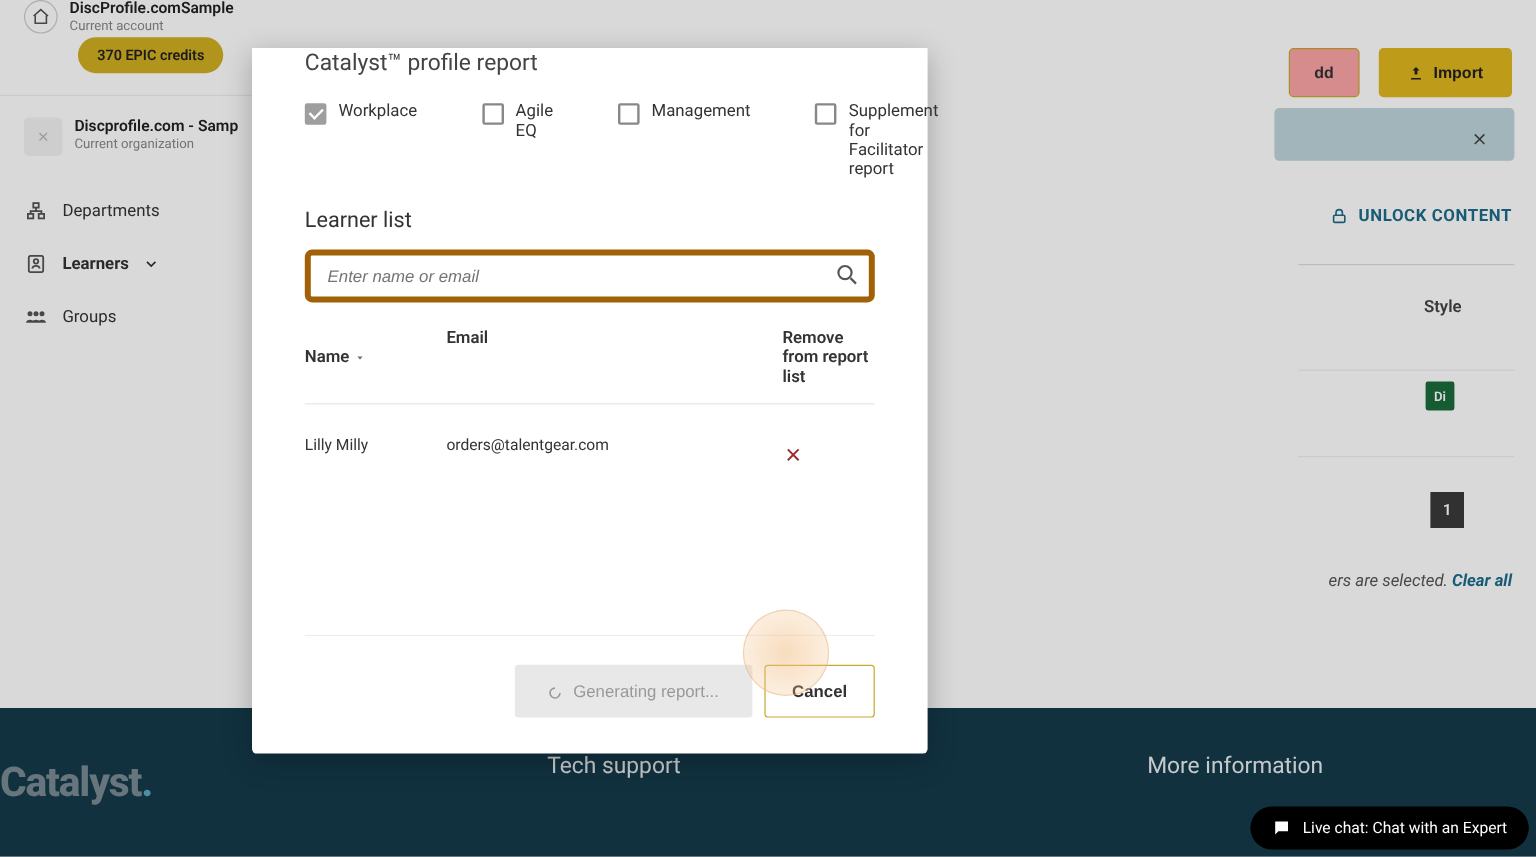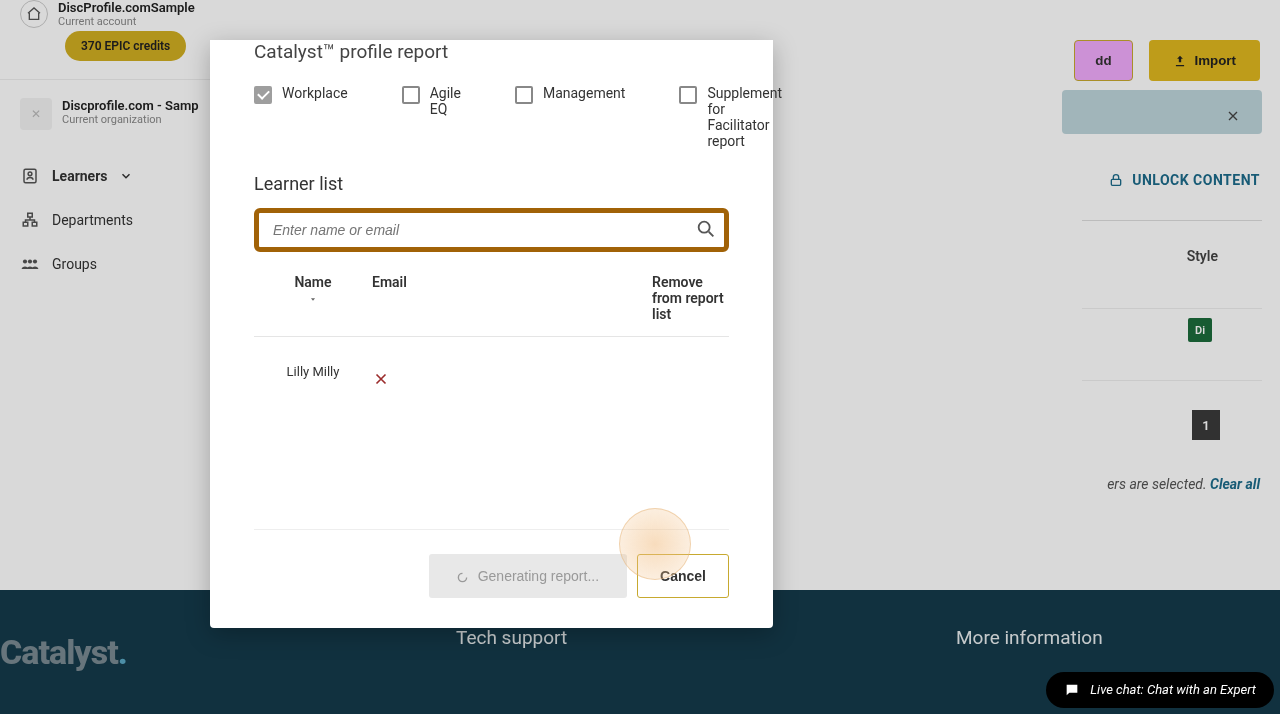--- a/index.html
+++ b/index.html
@@ -112,21 +112,21 @@
   }
   .top-actions {
     position: absolute;
     right: 20px;
     top: 40px;
     display: flex;
     gap: 16px;
   }
   .btn-outline {
     border: 1px solid #c7a92f;
-    background: #f0abfc;
+    background: #fca5a5;
     padding: 12px 20px;
     border-radius: 4px;
     font-weight: 600;
     color: #333;
   }
   .btn-yellow {
     background: #e0b81f;
     border: none;
     padding: 12px 24px;
     border-radius: 4px;
@@ -331,21 +331,21 @@
   }
   .tbl-head {
     display: flex;
     margin-top: 22px;
     font-size: 14px;
     font-weight: 600;
     color: #333;
     padding-bottom: 14px;
     border-bottom: 1px solid #e5e5e5;
   }
-  .col-name { width: 118px; display: flex; align-items: center; gap: 4px; flex-direction: column; }
+  .col-name { width: 118px; display: flex; align-items: center; gap: 4px; }
   .col-email { width: 280px; }
   .col-remove { flex: 1; }
   .tbl-row {
     display: flex;
     padding: 18px 0;
     font-size: 13px;
     color: #333;
     align-items: center;
   }
   .remove-x {
@@ -428,23 +428,23 @@
   .chat {
     position: absolute;
     right: 6px;
     bottom: 6px;
     background: #000;
     color: #fff;
     border-radius: 20px;
     padding: 10px 18px;
     font-size: 13px;
     display: flex;
+    align-items: center;
     gap: 10px;
     z-index: 30;
-    font-style: italic;
   }
 
   svg { display: block; }
 </style>
 </head>
 <body>
 
 <div class="sidebar">
   <div class="acct-row">
     <div class="home-circle">
@@ -461,45 +461,45 @@
   <div class="credits-badge">370 EPIC credits</div>
   <div class="divider"></div>
   <div class="org-row">
     <div class="org-sq">✕</div>
     <div>
       <div class="acct-name">Discprofile.com - Samp</div>
       <div class="acct-sub">Current organization</div>
     </div>
   </div>
   <div class="nav-list">
-    <div class="nav-item active">
-      <span class="nav-icon">
-        <svg width="18" height="18" viewBox="0 0 24 24" fill="none" stroke="currentColor" stroke-width="2">
-            <rect x="4" y="3" width="16" height="18" rx="2"></rect>
-            <circle cx="12" cy="9" r="2.5"></circle>
-            <path d="M8 17c0-2 2-3 4-3s4 1 4 3"></path>
-          </svg>
-      </span>
-      <span>Learners</span>
-      <span>
-        <svg width="14" height="14" viewBox="0 0 24 24" fill="none" stroke="currentColor" stroke-width="2.5">
-            <path d="M6 9l6 6 6-6"></path>
-          </svg>
-      </span>
-    </div>
     <div class="nav-item">
       <span class="nav-icon">
         <svg width="18" height="18" viewBox="0 0 24 24" fill="none" stroke="currentColor" stroke-width="2">
             <rect x="9" y="3" width="6" height="5"></rect>
             <rect x="3" y="15" width="6" height="5"></rect>
             <rect x="15" y="15" width="6" height="5"></rect>
             <path d="M12 8v4M6 15v-3h12v3"></path>
           </svg>
       </span>
       <span>Departments</span>
+    </div>
+    <div class="nav-item active">
+      <span class="nav-icon">
+        <svg width="18" height="18" viewBox="0 0 24 24" fill="none" stroke="currentColor" stroke-width="2">
+            <rect x="4" y="3" width="16" height="18" rx="2"></rect>
+            <circle cx="12" cy="9" r="2.5"></circle>
+            <path d="M8 17c0-2 2-3 4-3s4 1 4 3"></path>
+          </svg>
+      </span>
+      <span>Learners</span>
+      <span>
+        <svg width="14" height="14" viewBox="0 0 24 24" fill="none" stroke="currentColor" stroke-width="2.5">
+            <path d="M6 9l6 6 6-6"></path>
+          </svg>
+      </span>
     </div>
     <div class="nav-item">
       <span class="nav-icon">
         <svg width="20" height="14" viewBox="0 0 24 16" fill="currentColor">
             <circle cx="6" cy="5" r="2.5"></circle>
             <circle cx="12" cy="5" r="2.5"></circle>
             <circle cx="18" cy="5" r="2.5"></circle>
             <path d="M2 14c0-2 2-3 4-3s4 1 4 3M14 14c0-2 2-3 4-3s4 1 4 3M8 14c0-2 2-3 4-3s4 1 4 3"></path>
           </svg>
       </span>
@@ -590,20 +590,21 @@
             <path d="M7 10l5 6 5-6z"></path>
           </svg>
       </span>
     </div>
     <div class="col-email">Email</div>
     <div class="col-remove">Remove from report list</div>
   </div>
 
   <div class="tbl-row">
     <div class="col-name">Lilly Milly</div>
+    <div class="col-email">orders@talentgear.com</div>
     <div class="col-remove">
       <span class="remove-x">
         <svg width="18" height="18" viewBox="0 0 24 24" fill="none" stroke="#9b2c2c" stroke-width="2.2">
             <path d="M6 6l12 12M18 6L6 18"></path>
           </svg>
       </span>
     </div>
   </div>
 
   <div class="modal-footer">

